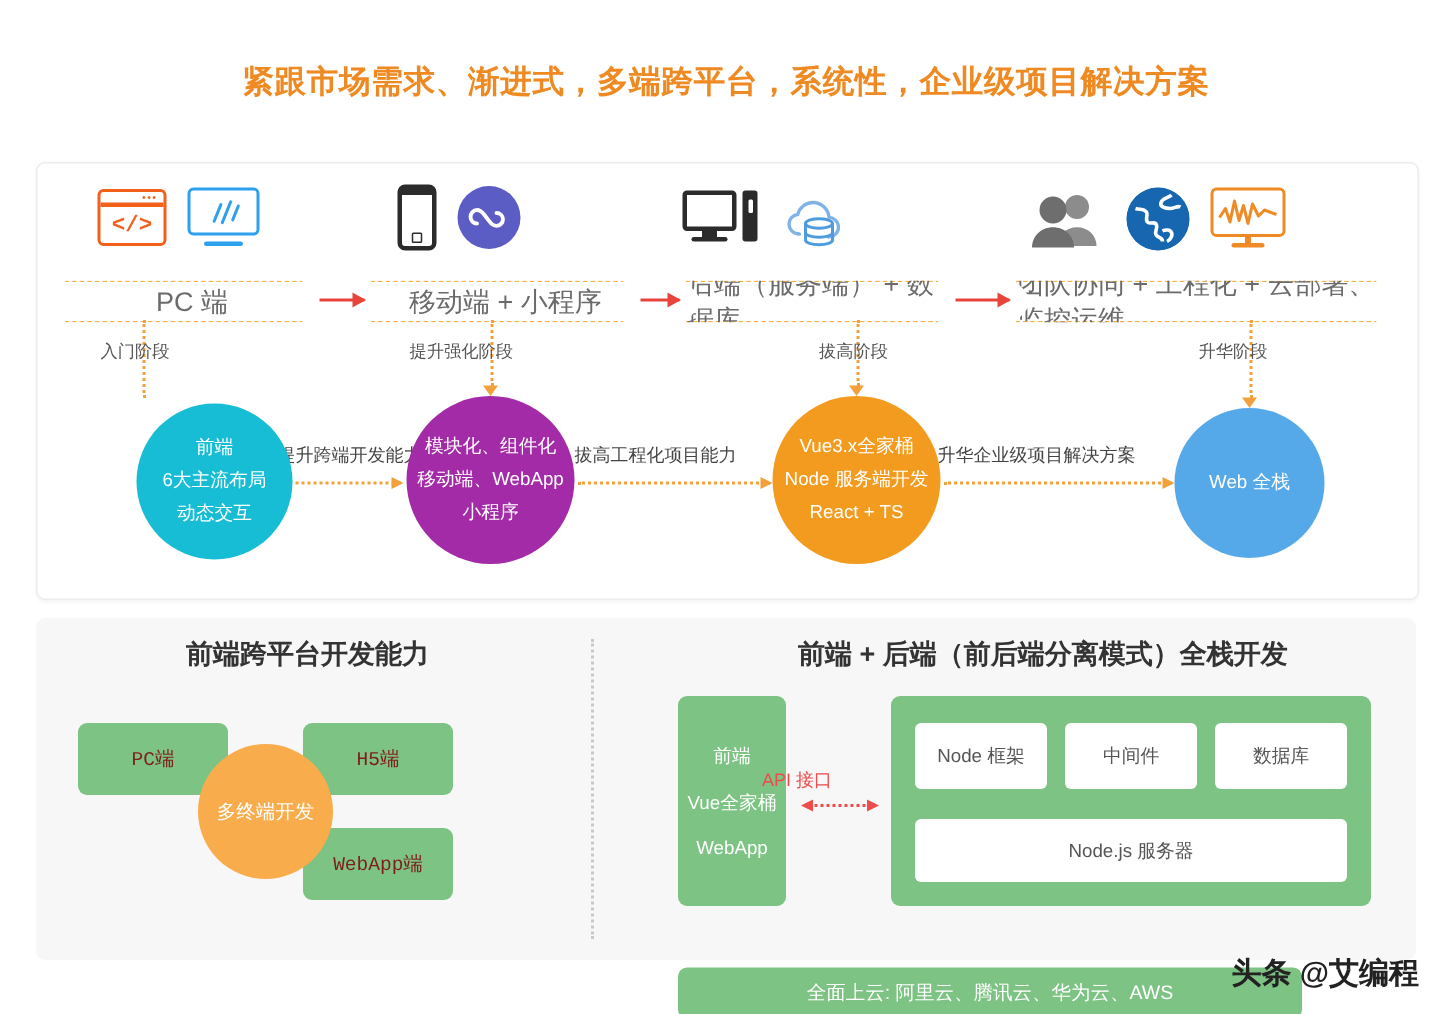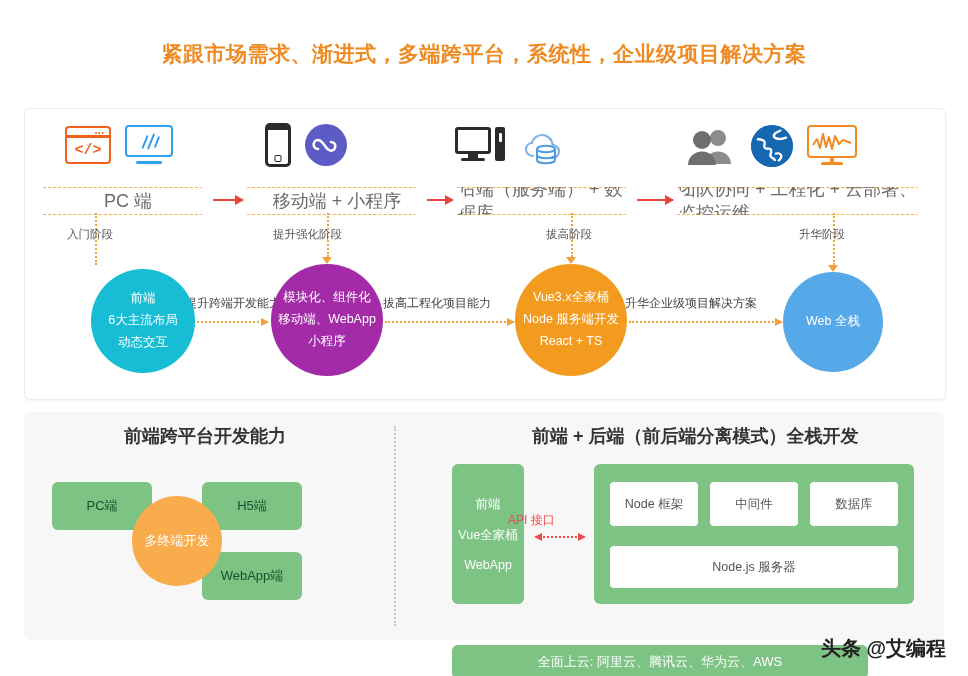--- a/index.html
+++ b/index.html
@@ -119,22 +119,22 @@
   .conn:after{content:"";position:absolute;right:-2px;top:-5px;border-left:8px solid #F2A03C;border-top:4.5px solid transparent;border-bottom:4.5px solid transparent;}
   .conn-lbl{position:absolute;color:#444;font-size:12px;white-space:nowrap;}
 
   
   .bottom{position:absolute;left:24px;top:412px;width:920px;height:228px;
     background:#f7f7f7;border-radius:6px;}
   .vdivider{position:absolute;left:370px;top:14px;height:200px;border-left:2px dotted #c9c9c9;}
 
   .sub-title{position:absolute;font-size:18px;font-weight:bold;color:#333;white-space:nowrap;}
 
-  .gbox{position:absolute;background:#7DC383;border-radius:6px;color:#14532d;
-    display:flex;align-items:center;justify-content:center;font-size:13px;}
+  .gbox{position:absolute;background:#7DC383;border-radius:6px;color:#7f1d1d;
+    display:flex;align-items:center;justify-content:center;font-size:13px;font-family:Liberation Mono, monospace;}
   .obig{position:absolute;border-radius:50%;background:#F9AC4B;color:#fff;
     display:flex;align-items:center;justify-content:center;font-size:13px;}
 
   .wbox{position:absolute;background:#fff;border-radius:4px;color:#555;
     display:flex;align-items:center;justify-content:center;font-size:12.5px;}
 
   .gcol{position:absolute;background:#7DC383;border-radius:6px;color:#fff;
     display:flex;flex-direction:column;align-items:center;justify-content:center;gap:14px;font-size:12.5px;}
 
   .api-lbl{position:absolute;color:#EE4B4B;font-size:12px;white-space:nowrap;}

